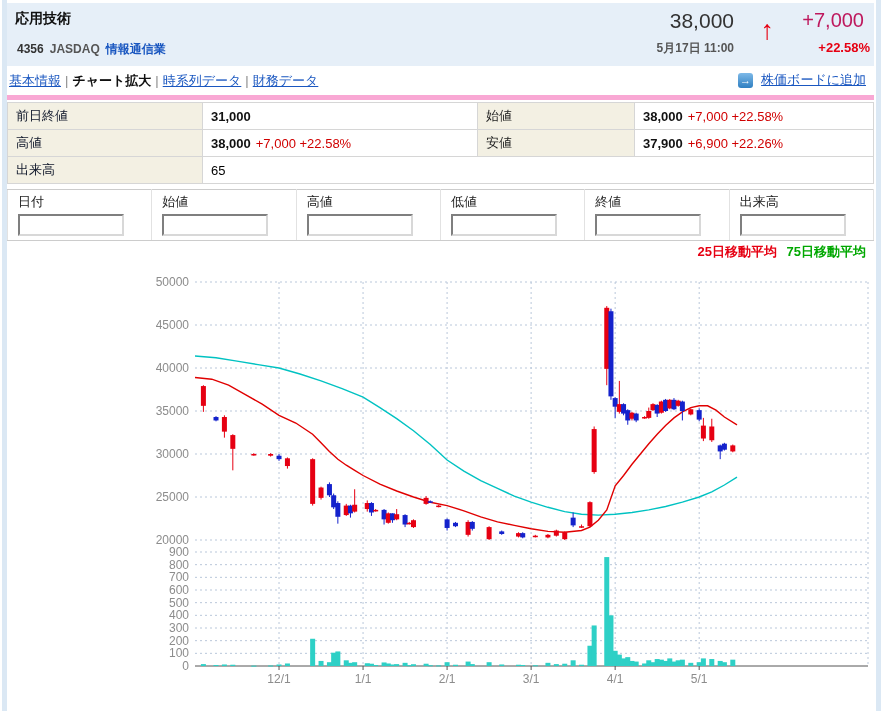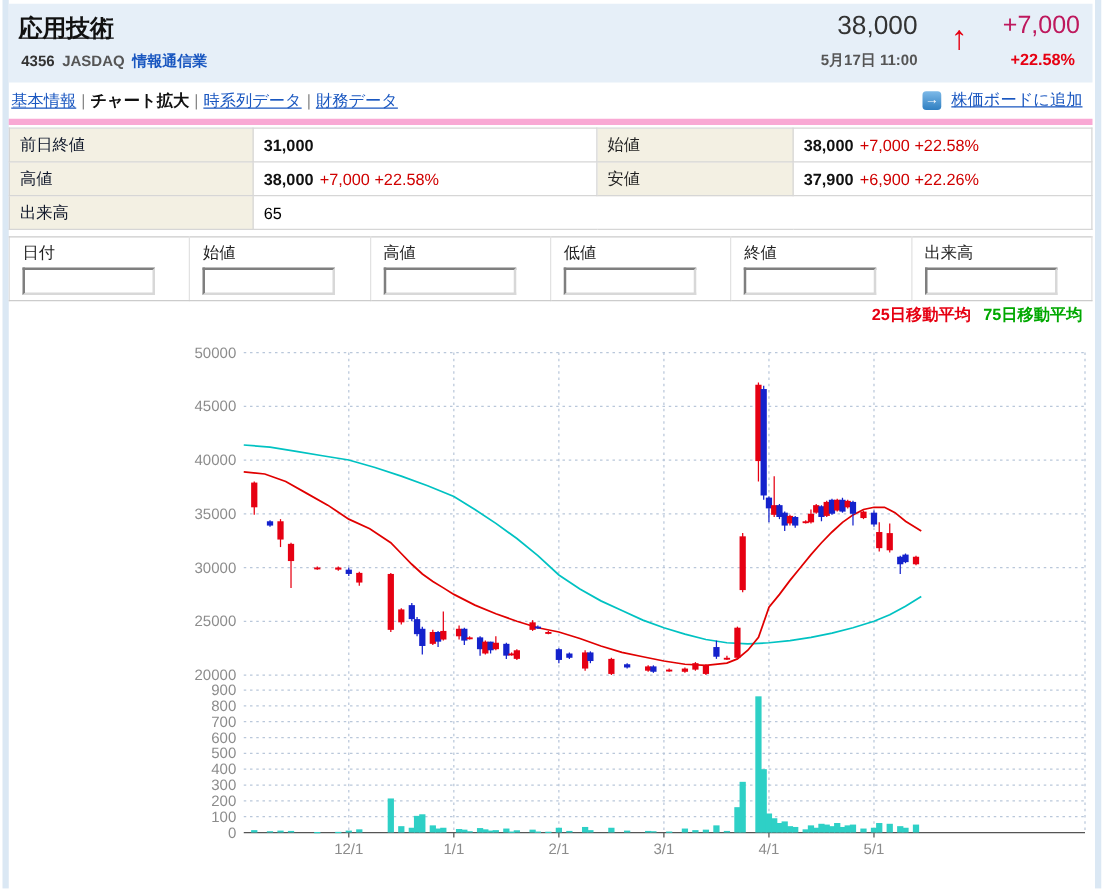--- a/index.html
+++ b/index.html
@@ -3,29 +3,29 @@
 <meta charset="utf-8">
 <style>
   html,body{margin:0;padding:0;background:#fff;font-family:"Liberation Sans","DejaVu Sans",sans-serif;}
   .page{position:relative;width:882px;height:711px;background:#fff;overflow:hidden;}
   .sideframe{position:absolute;top:0;bottom:0;width:5px;background:#dbe8f4;}
   .sideframe.left{left:2px;} .sideframe.right{right:1px;}
   .content{position:absolute;left:7px;top:3px;width:867px;}
 
   
   .qhead{height:63px;background:#e6eff8;position:relative;}
-  .qname{position:absolute;left:8px;top:7px;font-size:19px;font-weight:bold;color:#111;text-decoration:underline;}
+  .qname{position:absolute;left:8px;top:7px;font-size:14px;font-weight:bold;color:#111;}
   .qcodes{position:absolute;left:10px;top:38px;font-size:12px;color:#333;font-weight:bold;}
   .qcodes .mkt{color:#555;font-weight:bold;margin-left:6px;}
   .qcodes a{color:#1a57c0;text-decoration:none;font-weight:bold;margin-left:6px;}
   .qprice{position:absolute;right:140px;top:6px;width:200px;text-align:right;font-size:21px;color:#333;}
   .qdate{position:absolute;right:140px;top:37px;width:220px;text-align:right;font-size:12px;font-weight:bold;color:#555;}
   .qarrow{position:absolute;right:100px;top:12px;font-size:27px;font-weight:bold;color:#e60012;}
   .qchg{position:absolute;right:10px;top:6px;width:110px;text-align:right;font-size:20px;color:#be185d;}
-  .qchgp{position:absolute;right:14px;top:37px;width:110px;text-align:right;font-size:13px;font-weight:bold;color:#e60012;}
+  .qchgp{position:absolute;right:4px;top:37px;width:110px;text-align:right;font-size:13px;font-weight:bold;color:#e60012;}
 
   
   .feature{height:25px;border-bottom:1px solid #ddd;display:flex;align-items:center;font-size:12px;color:#222;}
   .badge{background:#f08300;color:#fff;font-size:11px;padding:1px 3px;border-radius:2px;margin:0 5px 0 1px;}
 
   
   .nav{height:29px;border-bottom:5px solid #f9a8d4;display:flex;align-items:center;font-size:13px;position:relative;}
   .nav a{color:#1a57c0;text-decoration:underline;margin:0 4px;cursor:pointer;}
   .nav .cur{color:#111;font-weight:bold;margin:0 4px;}
   .nav .sep{color:#888;}

